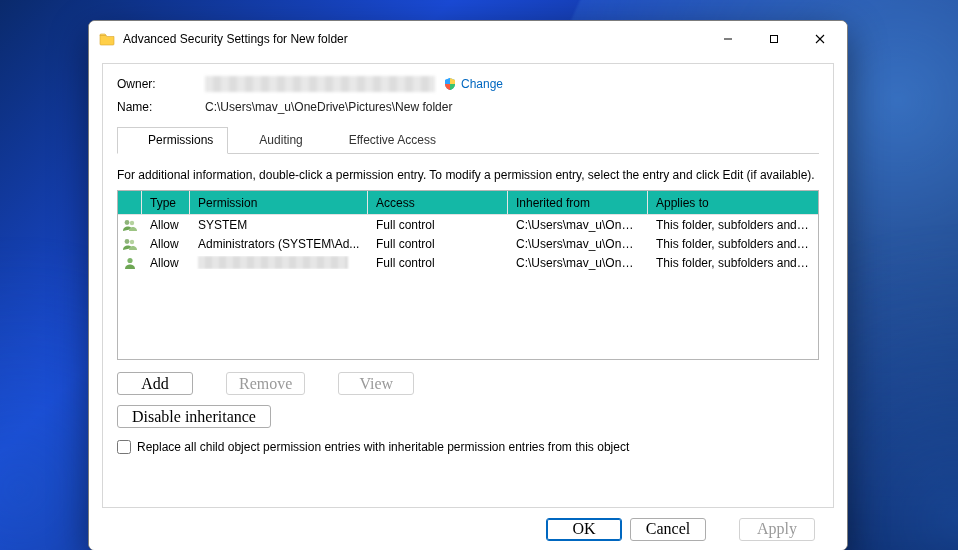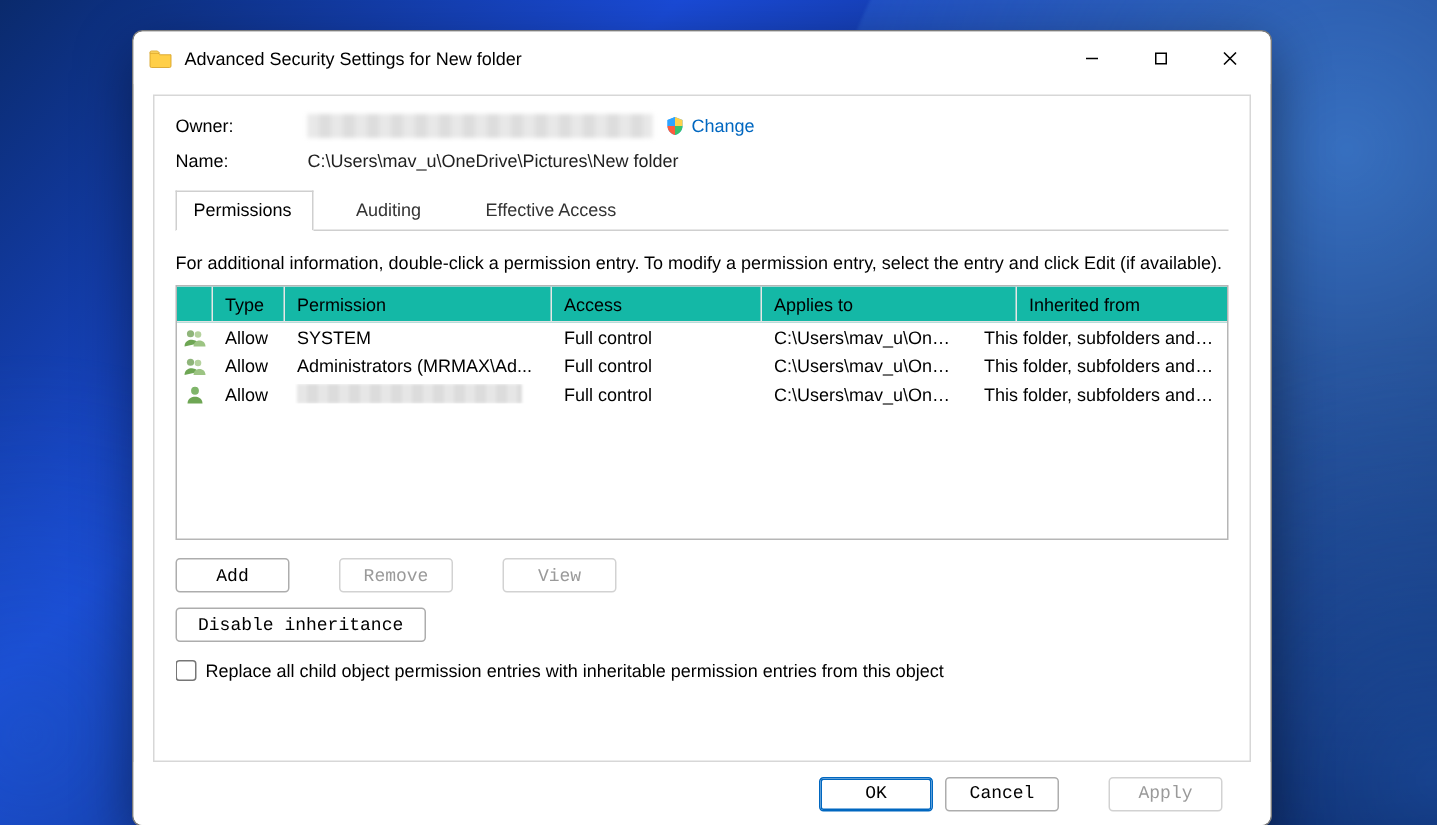--- a/index.html
+++ b/index.html
@@ -74,29 +74,29 @@
   .link { color: #0067c0; cursor: pointer; }
 
   .tabs {
     display: flex;
     border-bottom: 1px solid #cfcfcf;
     margin-top: 6px;
     height: 26px;
     align-items: flex-end;
   }
   .tab {
-    padding: 5px 14px 6px 11px;
+    padding: 5px 14px 6px 30px;
     font-size: 12px;
     color: #333;
     position: relative;
     cursor: pointer;
     background: #f3f3f3;
     border: 1px solid transparent;
     border-bottom: none;
-    margin-right: 16px;
+    margin-right: 0;
     text-align: right;
   }
   .tab.active {
     background: #fff;
     border: 1px solid #cfcfcf;
     border-bottom: 1px solid #fff;
     margin-bottom: -1px;
     color: #000;
   }
   .tab:not(.active) { background: transparent; border-color: transparent; }
@@ -127,22 +127,22 @@
   .principal-redact {
     width: 150px; height: 13px;
     background: repeating-linear-gradient(90deg, #e6e6e6 0 7px, #dcdcdc 7px 14px);
     filter: blur(1.2px);
   }
 
   .btnrow { display: flex; gap: 8px; margin-top: 12px; }
   .btn {
     min-width: 76px;
     height: 23px;
-    font-size: 12px;
-    font-family: Liberation Mono, monospace;
+    font-size: 16px;
+    font-family: Liberation Serif, serif;
     background: #fff;
     border: 1px solid #adadad;
     border-radius: 3px;
     padding: 0 12px;
     cursor: pointer;
     color: #000;
   }
   .btn:disabled { color: #9a9a9a; border-color: #d2d2d2; cursor: default; margin-left: 25px; }
   .btn.wide { min-width: 118px; padding: 0 14px; text-align: center; }
 
@@ -226,22 +226,22 @@
     </div>
 
     <div class="info-text">For additional information, double-click a permission entry. To modify a permission entry, select the entry and click Edit (if available).</div>
 
     <div class="table-wrap">
       <div class="thead">
         <div class="th c-icon"></div>
         <div class="th c-type">Type</div>
         <div class="th c-principal">Permission</div>
         <div class="th c-access">Access</div>
+        <div class="th c-inherited">Inherited from</div>
         <div class="th c-applies">Applies to</div>
-        <div class="th c-inherited">Inherited from</div>
       </div>
 
       <div class="trow">
         <div class="td c-icon">
             <span class="usericon">
           <svg width="16" height="14" viewBox="0 0 16 14">
                 <circle cx="5" cy="4.5" r="2.4" fill="#8fb57a"></circle>
                 <circle cx="10" cy="5" r="2.2" fill="#b5d29e"></circle>
                 <path d="M1 13 C1 9.5 4 8.5 5.5 8.5 C7 8.5 9.5 9 10 11" fill="#6ea654"></path>
                 <path d="M7 13 C7 10 9.5 9 11 9 C12.5 9 15 10 15 13" fill="#9cc483"></path>
@@ -260,21 +260,21 @@
             <span class="usericon">
           <svg width="16" height="14" viewBox="0 0 16 14">
                 <circle cx="5" cy="4.5" r="2.4" fill="#8fb57a"></circle>
                 <circle cx="10" cy="5" r="2.2" fill="#b5d29e"></circle>
                 <path d="M1 13 C1 9.5 4 8.5 5.5 8.5 C7 8.5 9.5 9 10 11" fill="#6ea654"></path>
                 <path d="M7 13 C7 10 9.5 9 11 9 C12.5 9 15 10 15 13" fill="#9cc483"></path>
               </svg>
         </span>
           </div>
         <div class="td c-type">Allow</div>
-        <div class="td c-principal">Administrators (MRMAX\Ad...</div>
+        <div class="td c-principal">Administrators (SYSTEM\Ad...</div>
         <div class="td c-access">Full control</div>
         <div class="td c-inherited">C:\Users\mav_u\OneD...</div>
         <div class="td c-applies">This folder, subfolders and files</div>
       </div>
 
       <div class="trow">
         <div class="td c-icon">
             <span class="usericon">
           <svg width="16" height="14" viewBox="0 0 16 14">
                 <circle cx="8" cy="4.5" r="2.6" fill="#7fb56a"></circle>

